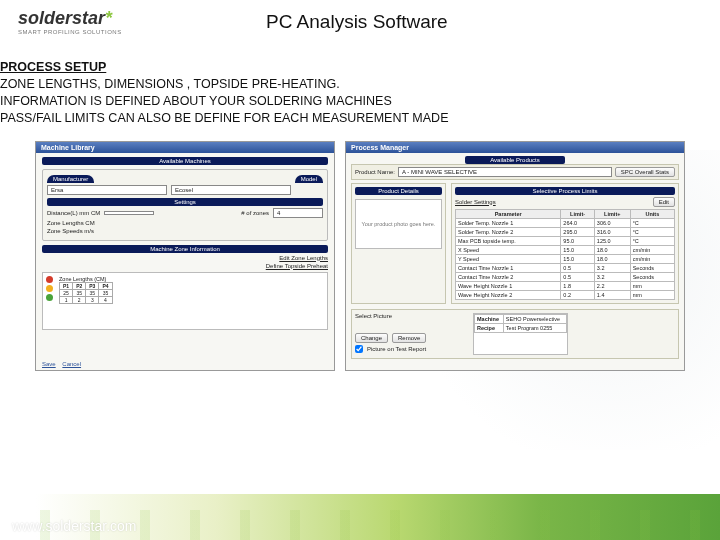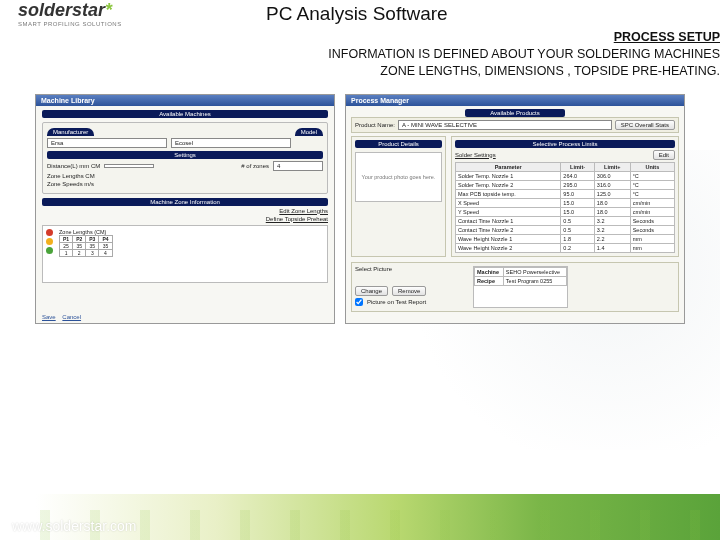--- a/index.html
+++ b/index.html
@@ -5,40 +5,40 @@
   * { box-sizing: border-box; margin: 0; padding: 0; }
   body {
     width: 720px; height: 540px;
     font-family: Arial, sans-serif;
     background: #fff;
     position: relative;
     overflow: hidden;
   }
   .header {
     display: flex; align-items: center;
-    padding: 0 18px 0 18px;
+    padding: 8px 18px 0 18px;
   }
   .logo {
     display: flex; flex-direction: column;
   }
   .logo-main {
     font-size: 18px; font-weight: bold; color: #333;
     font-style: italic;
   }
   .logo-main .star { color: #8cc63f; }
   .logo-sub {
     font-size: 6px; color: #7a7a7a; letter-spacing: 0.5px;
   }
   .title {
     flex: 1; text-align: center;
     font-size: 19px; font-weight: normal;
     color: #111;
   }
   .subtitle-block {
-    text-align: right; margin-top: 2px;
+    text-align: left; margin-top: 24px;
     font-size: 12.5px; color: #111;
     line-height: 1.35;
   }
   .subtitle-block .u { text-decoration: underline; font-weight: bold; }
   .panels {
     display: flex; justify-content: center; gap: 10px;
     margin-top: 14px;
     padding: 0 14px;
   }
   .panel {
@@ -167,22 +167,23 @@
       <span>solderstar</span><span class="star">*</span>
     </div>
     <div class="logo-sub">SMART PROFILING SOLUTIONS</div>
   </div>
   <div class="title">PC Analysis Software</div>
   <div style="width:110px"></div>
 </div>
 
 <div class="subtitle-block">
   <div class="u">PROCESS SETUP</div>
+  <div>ZONE LENGTHS, DIMENSIONS , TOPSIDE PRE-HEATING.</div>
   <div>INFORMATION IS DEFINED ABOUT YOUR SOLDERING MACHINES</div>
-  <div>ZONE LENGTHS, DIMENSIONS , TOPSIDE PRE-HEATING.</div>
+  <div>PASS/FAIL LIMITS CAN ALSO BE DEFINE FOR EACH MEASUREMENT MADE</div>
 </div>
 
 <div class="panels">
 
   <div class="panel panel-left" style="position:relative">
     <div class="panel-title">
       <span>Machine Library</span>
     </div>
     <div class="left-body">
       <div class="bar-dark">Available Machines</div>

